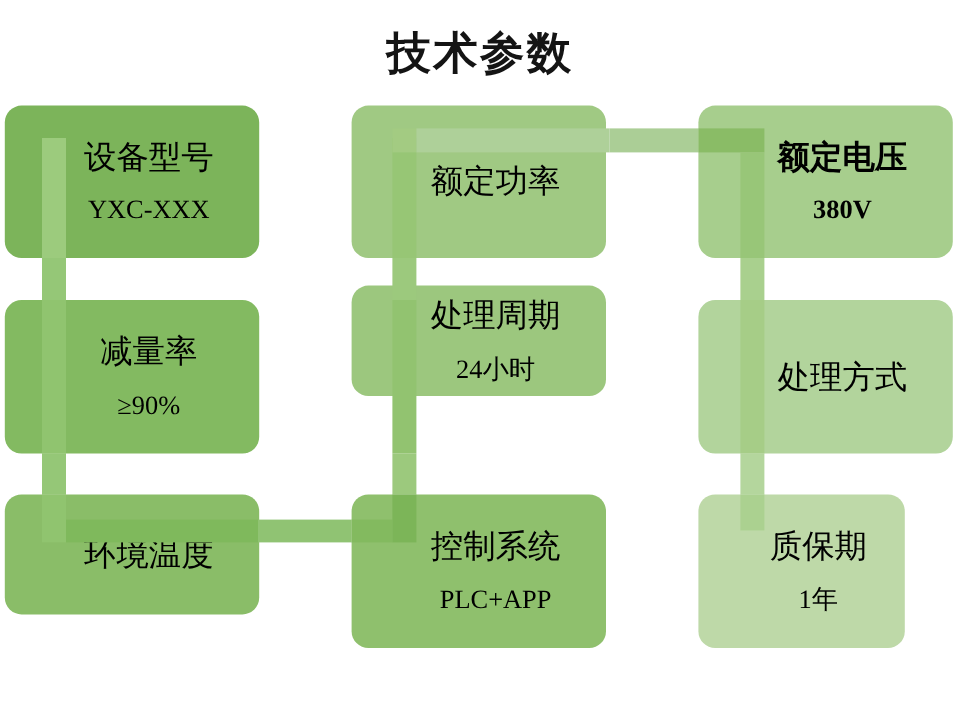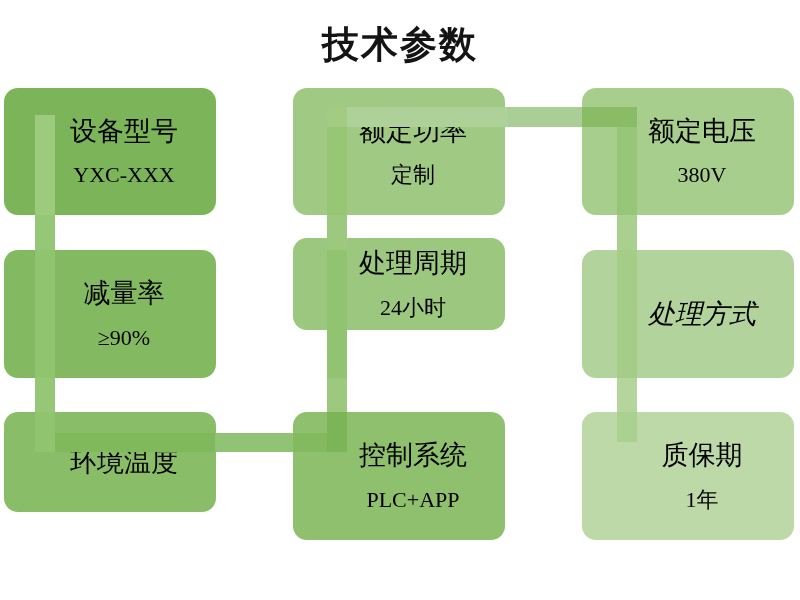--- a/index.html
+++ b/index.html
@@ -40,58 +40,57 @@
   <div class="grid-layer">
       <div class="card" style="left: 4px; top: 88px; width: 212px; height: 127px; background: rgb(124, 180, 90);">
         <div class="txt" style="z-index: 3;">
           <span class="label">设备型号</span>
           <span class="value">YXC-XXX</span>
         </div>
       </div>
       <div class="card" style="left: 293px; top: 88px; width: 212px; height: 127px; background: rgb(160, 201, 131);">
         <div class="txt" style="z-index: 3;">
           <span class="label">额定功率</span>
-          <span class="value">定制</span>
         </div>
       </div>
       <div class="card" style="left: 582px; top: 88px; width: 212px; height: 127px; background: rgb(167, 206, 141);">
-        <div class="txt" style="z-index: 3;">
+        <div class="txt" style="z-index: 3; font-weight: bold;">
           <span class="label">额定电压</span>
           <span class="value">380V</span>
         </div>
       </div>
       <div class="card" style="left: 4px; top: 250px; width: 212px; height: 128px; background: rgb(131, 186, 97);">
         <div class="txt" style="z-index: 3;">
           <span class="label">减量率</span>
           <span class="value">≥90%</span>
         </div>
       </div>
       <div class="card" style="left: 293px; top: 238px; width: 212px; height: 92px; background: rgb(156, 199, 126);">
         <div class="txt" style="z-index: 3;">
           <span class="label">处理周期</span>
           <span class="value">24小时</span>
         </div>
       </div>
       <div class="card" style="left: 582px; top: 250px; width: 212px; height: 128px; background: rgb(178, 212, 156);">
-        <div class="txt" style="z-index: 3; font-style: italic;">
+        <div class="txt" style="z-index: 3;">
           <span class="label">处理方式</span>
         </div>
       </div>
       <div class="card" style="left: 4px; top: 412px; width: 212px; height: 100px; background: rgb(138, 189, 104);">
         <div class="txt" style="z-index: 3;">
           <span class="label">环境温度</span>
         </div>
       </div>
       <div class="card" style="left: 293px; top: 412px; width: 212px; height: 128px; background: rgb(143, 192, 109);">
         <div class="txt" style="z-index: 3;">
           <span class="label">控制系统</span>
           <span class="value">PLC+APP</span>
         </div>
       </div>
-      <div class="card" style="left: 582px; top: 412px; width: 212px; height: 128px; background: rgb(190, 217, 168);">
+      <div class="card" style="left: 582px; top: 412px; width: 172px; height: 128px; background: rgb(190, 217, 168);">
         <div class="txt" style="z-index: 3;">
           <span class="label">质保期</span>
           <span class="value">1年</span>
         </div>
       </div>
     </div>
   <div class="connector-layer" style="z-index: 1;">
       <div class="seg" style="left: 35px; top: 115px; width: 20px; height: 100px; background: rgb(156, 203, 125);"></div>
       <div class="seg" style="left: 35px; top: 215px; width: 20px; height: 35px; background: rgb(149, 199, 119);"></div>
       <div class="seg" style="left: 35px; top: 250px; width: 20px; height: 128px; background: rgb(144, 196, 111);"></div>

